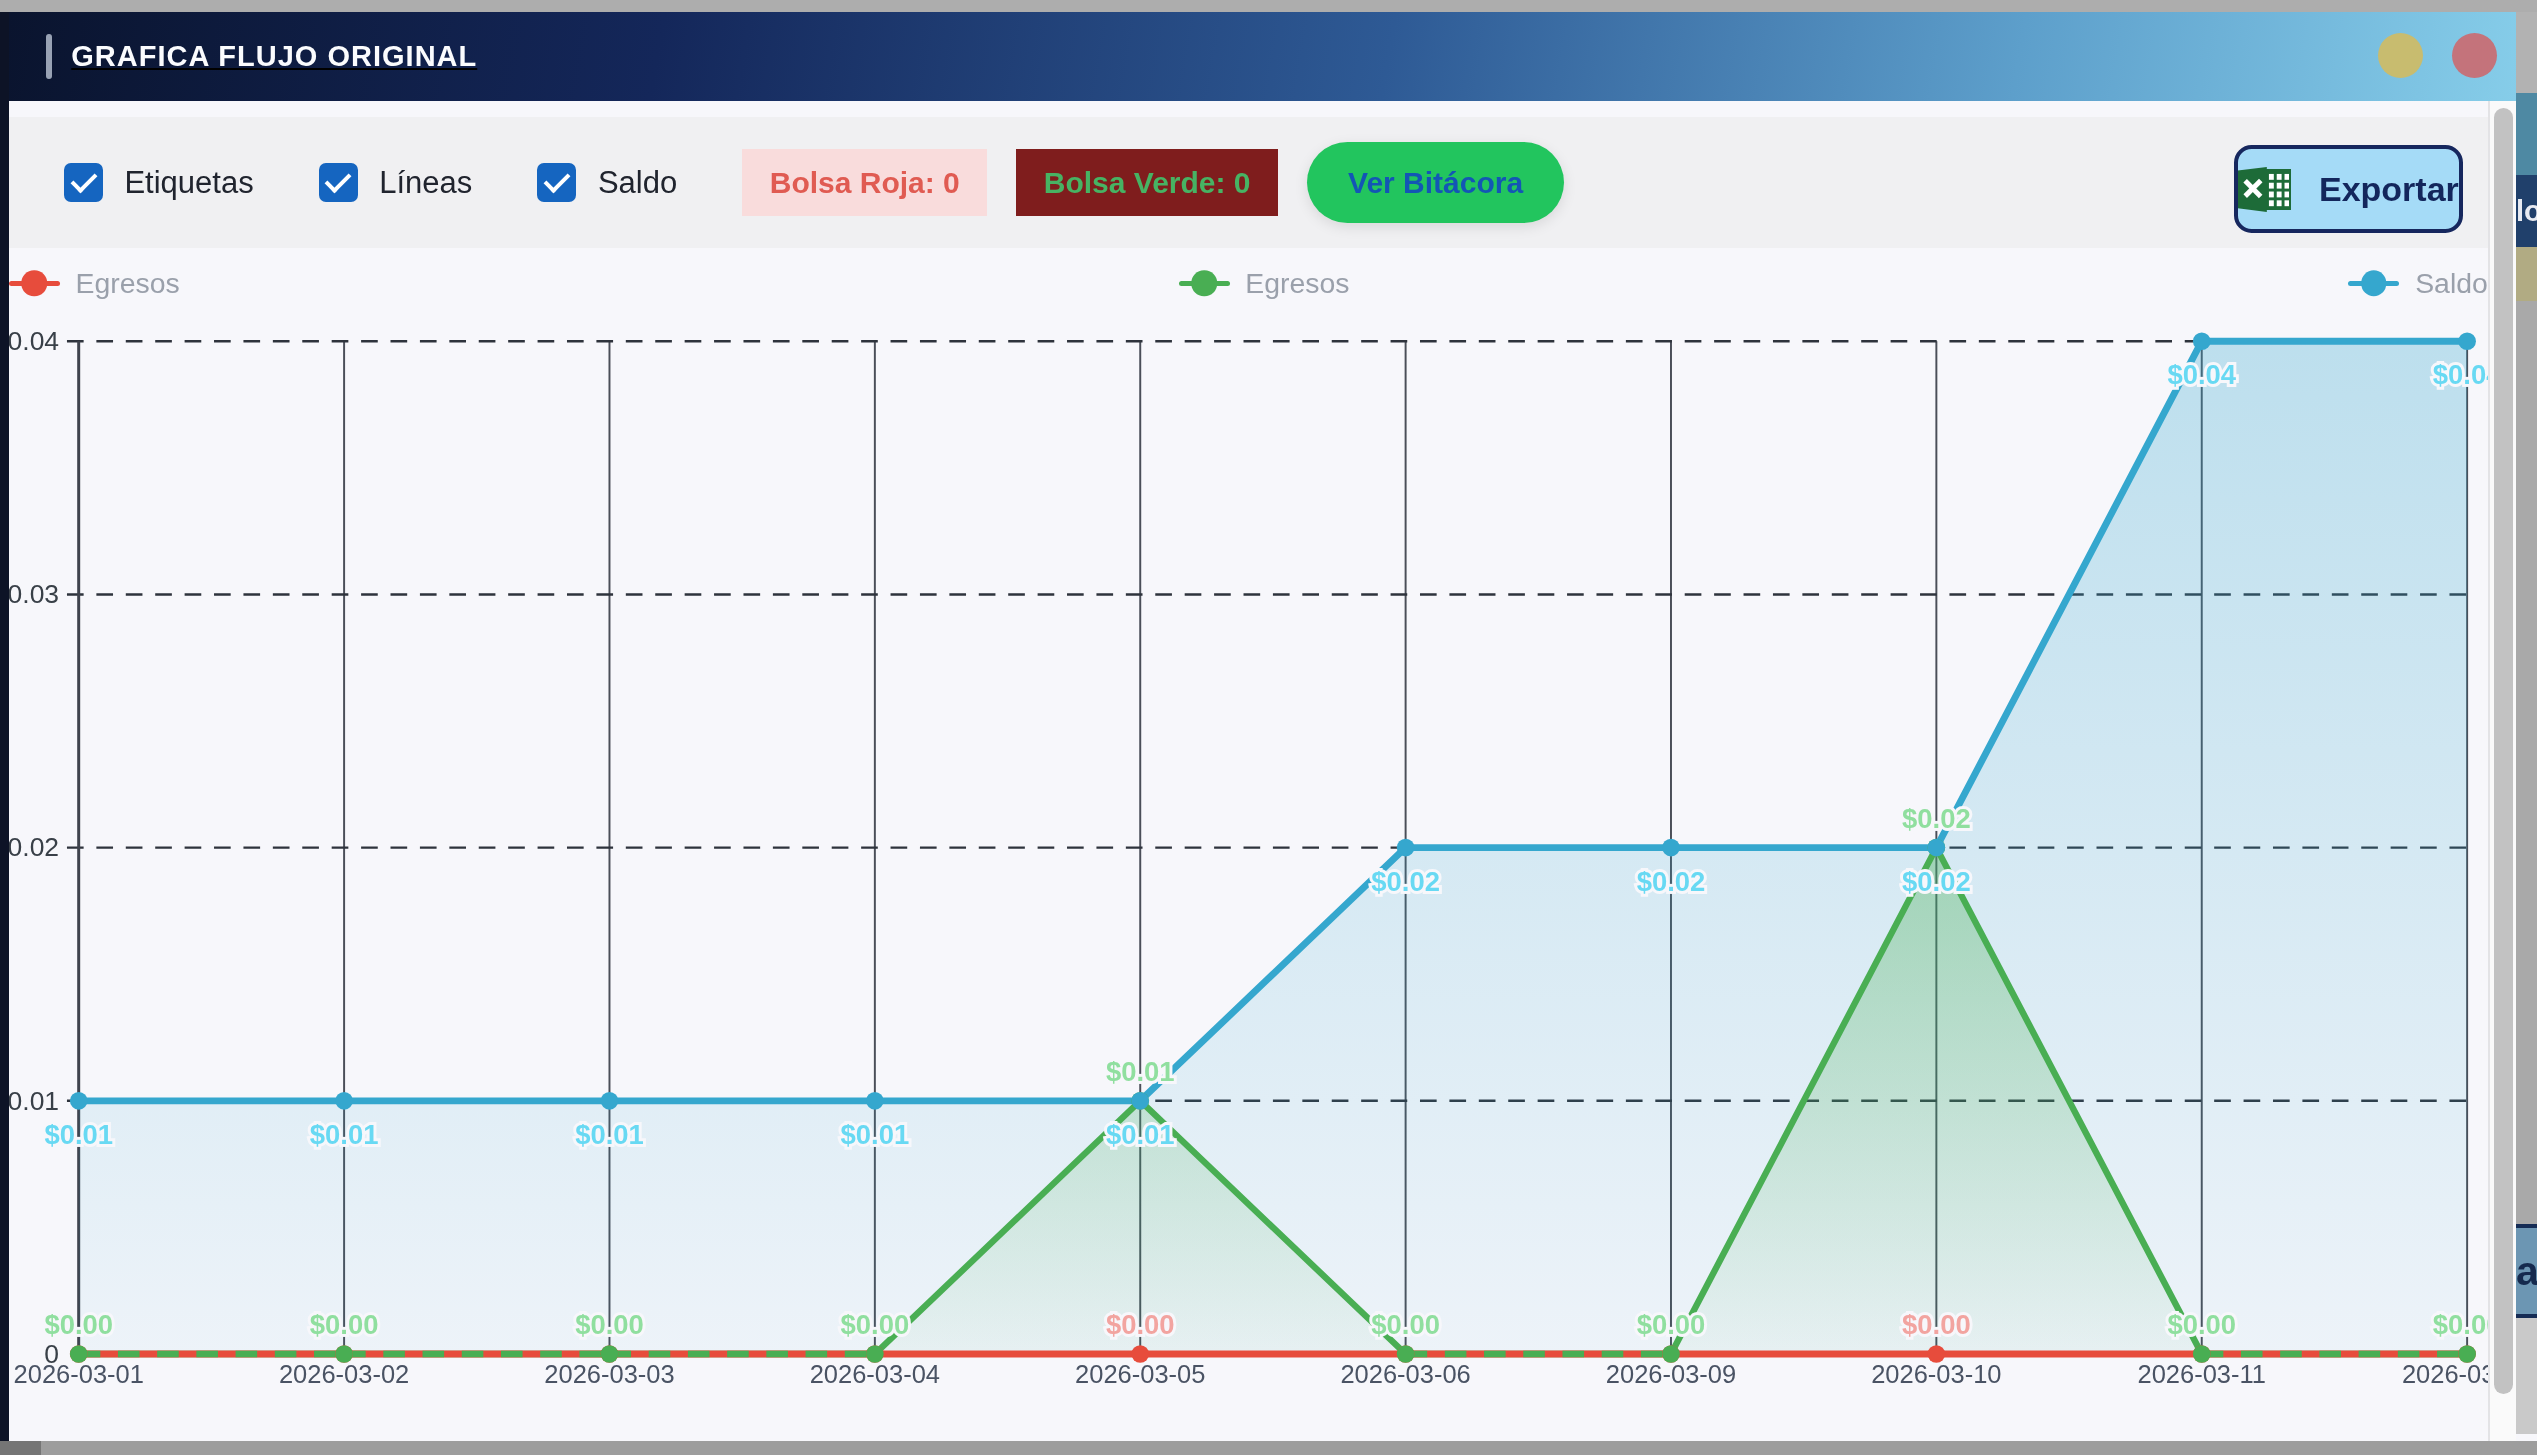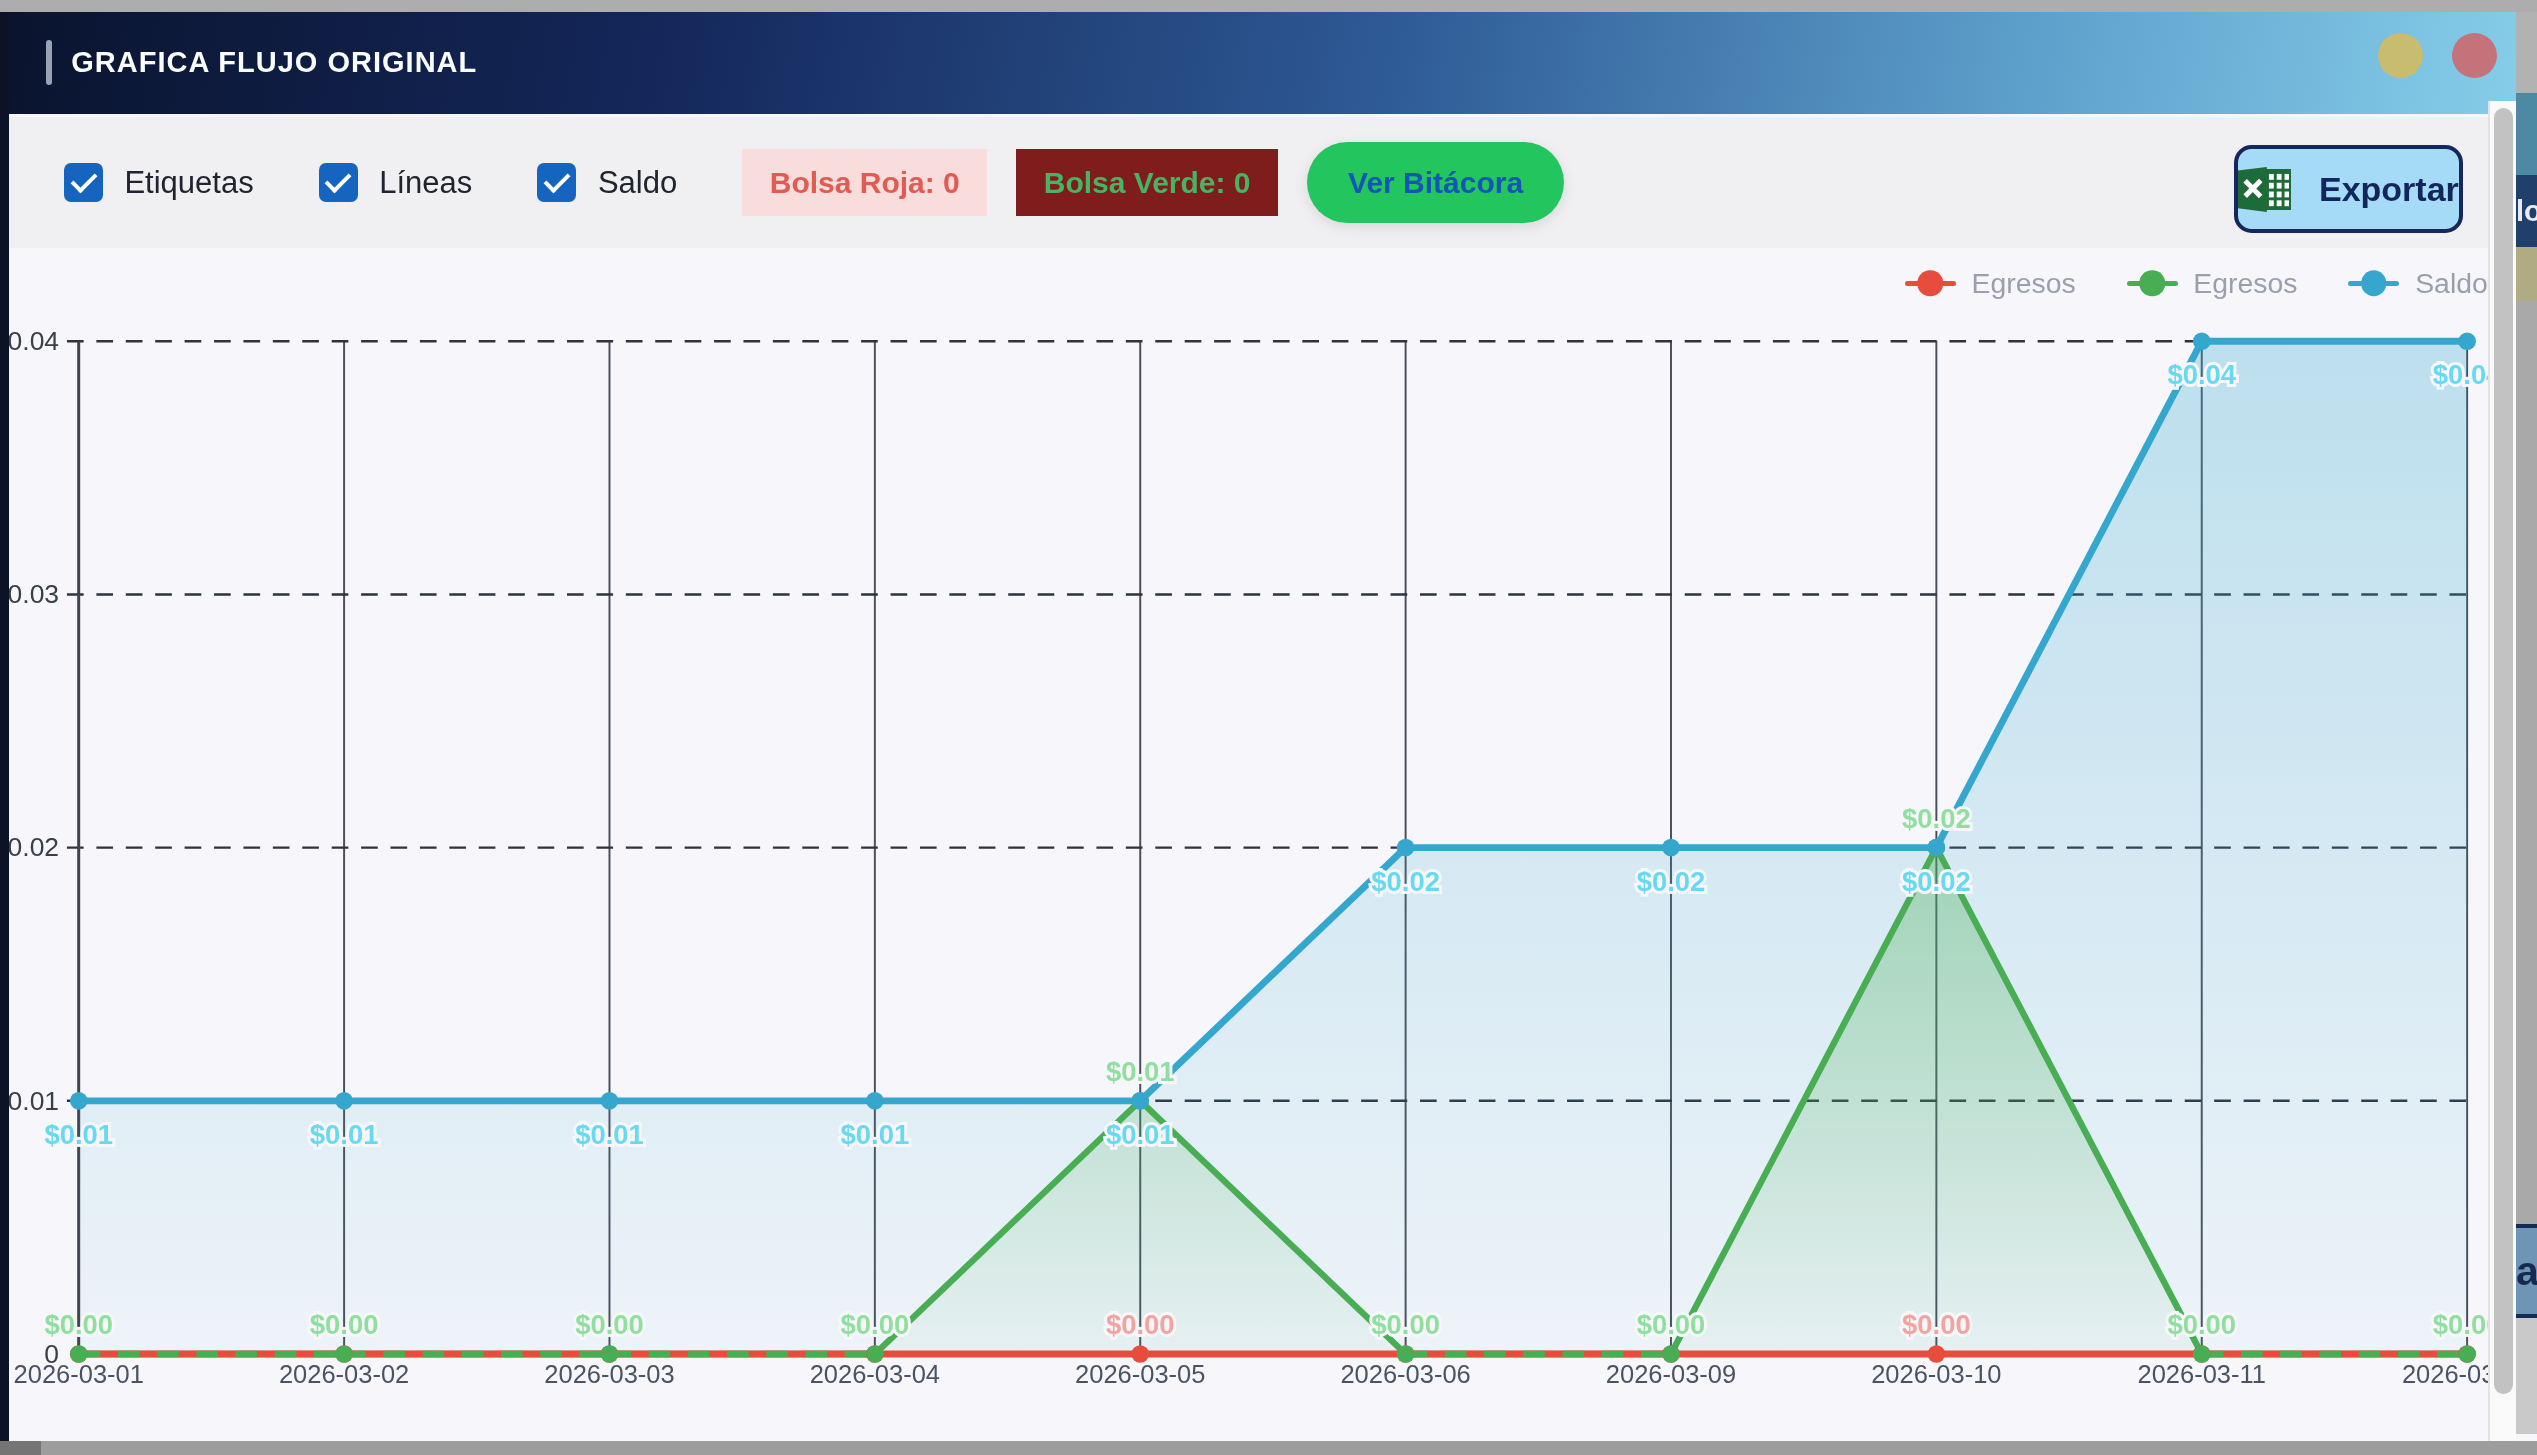--- a/index.html
+++ b/index.html
@@ -6,23 +6,23 @@
   .page{position:relative;width:2538px;height:1455px;overflow:hidden;
         font-family:"Liberation Sans",sans-serif;background:#f7f7fb;}
 
   
   .top-strip{position:absolute;left:0;top:0;width:2538px;height:11.8px;background:#adadad;z-index:6;}
   .left-strip{position:absolute;left:0;top:11.8px;width:8.8px;height:1430px;background:#0d1326;z-index:6;}
   .bottom-strip{position:absolute;left:0;top:1441px;width:2538px;height:13.7px;background:#9d9d9d;z-index:6;}
   .bottom-strip .dark-block{position:absolute;left:0;top:0;width:41px;height:13.7px;background:#757575;}
 
   
-  .titlebar{position:absolute;left:8.8px;top:11.8px;width:2507px;height:102px;z-index:5;
+  .titlebar{position:absolute;left:8.8px;top:11.8px;width:2507px;height:89px;z-index:5;
     background:linear-gradient(100deg,#0a142e 0%,#14275a 26%,#2e5a95 55%,#5d9fcb 80%,#86cde9 100%);
-    display:flex;align-items:center;}
+    display:flex;align-items:center;text-decoration:underline;}
   .title-accent{width:5.9px;height:45px;background:#98a2b4;border-radius:2.9px;margin-left:37px;}
   .title-text{margin-left:19.6px;color:#fbfcfe;font-size:29px;font-weight:bold;letter-spacing:1px;}
   .tb-circle{position:absolute;top:21.6px;width:45px;height:45px;border-radius:50%;}
   .tb-circle.yellow{left:2369px;background:#c8bc6f;}
   .tb-circle.red{left:2443px;background:#c4737b;}
 
   
   .toolbar{position:absolute;left:8.8px;top:101px;width:2479px;height:131px;background:#f0f0f2;
            z-index:4;display:flex;align-items:center;padding-left:55px;box-sizing:border-box;margin-top:16px;}
   .cb-group{display:flex;align-items:center;margin-right:65px;cursor:pointer;}
@@ -44,21 +44,21 @@
            position:relative;}
   .xl-book::before,.xl-book::after{content:"";position:absolute;left:3.9px;top:19.6px;width:21.6px;height:4.9px;background:#fff;}
   .xl-book::before{transform:rotate(45deg);}
   .xl-book::after{transform:rotate(-45deg);}
   .xl-grid{width:27.5px;height:41px;background:#fff;border:2.9px solid #1d6b38;margin-left:-2.9px;box-sizing:border-box;
            background-image:linear-gradient(#1d6b38 2.9px,transparent 2.9px),linear-gradient(90deg,#1d6b38 2.9px,transparent 2.9px);
            background-size:7.8px 8.8px;}
 
   
   .legend{position:absolute;left:8.8px;top:267px;width:2479px;z-index:2;
-          display:flex;justify-content:flex-end;gap:51px;}
+          display:flex;justify-content:space-between;gap:51px;}
   .legend-item{display:flex;align-items:center;gap:15.7px;cursor:pointer;}
   .lg-marker{position:relative;width:51px;height:5.9px;border-radius:2.9px;}
   .lg-dot{position:absolute;left:50%;top:50%;width:25.5px;height:25.5px;border-radius:50%;transform:translate(-50%,-50%);}
   .lg-label{font-size:28.4px;color:#9aa0ab;}
 
   
   .chart-svg{position:absolute;left:0;top:0;z-index:1;}
   .vg{stroke:#4a4e58;stroke-width:2;}
   .hg{stroke:#2e333c;stroke-width:2.5;stroke-dasharray:17 13;fill:none;}
   .ax{stroke:#3f434d;stroke-width:3;}

